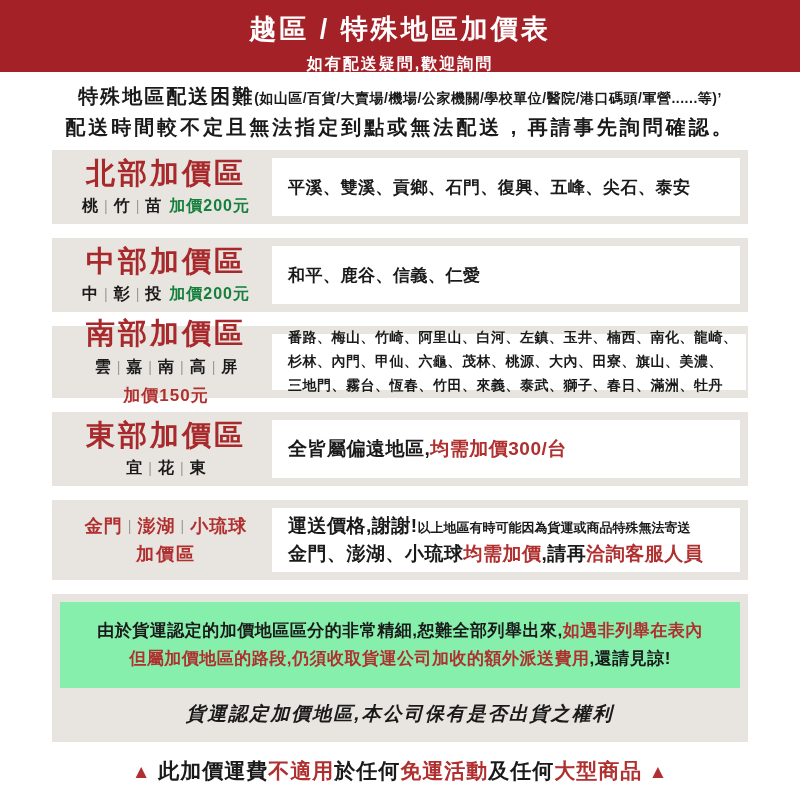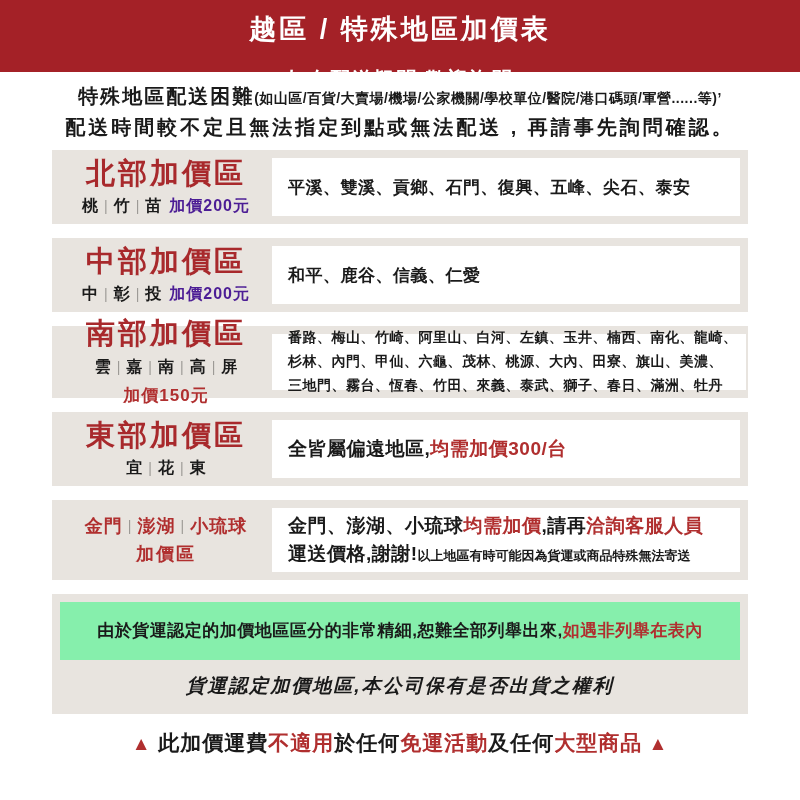--- a/index.html
+++ b/index.html
@@ -7,40 +7,40 @@
     width:800px;height:800px;background:#ffffff;
     font-family:"Liberation Sans","DejaVu Sans",sans-serif;
     color:#1a1a1a;overflow:hidden;
   }
   
   .header{
     background:#a42127;color:#ffffff;text-align:center;
     height:72px;box-sizing:border-box;padding-top:13px;
   }
   .header-title{font-size:27px;font-weight:bold;letter-spacing:3px;line-height:1.2;}
-  .header-sub{font-size:20px;font-weight:bold;letter-spacing:2px;margin-top:21px;}
+  .header-sub{font-size:16px;font-weight:bold;letter-spacing:2px;margin-top:9px;}
   
   .intro{text-align:center;padding:11px 0 9px;}
   .intro-line1{font-size:20px;font-weight:bold;letter-spacing:2px;line-height:1.35;}
   .intro-line1 .detail{font-size:14px;letter-spacing:0.5px;font-weight:bold;}
   .intro-line2{font-size:20px;font-weight:bold;letter-spacing:3px;margin-top:4px;}
   
   .rows{margin:0 52px;}
   .row{
     background:#e8e4df;display:flex;box-sizing:border-box;
     padding:8px;margin-bottom:14px;
   }
   .row-label{
     width:212px;flex:0 0 212px;display:flex;flex-direction:column;
     align-items:center;justify-content:center;
   }
   .row-title{color:#a8292c;font-size:29px;font-weight:bold;letter-spacing:3px;line-height:1.15;}
   .row-subline{font-size:16px;font-weight:bold;margin-top:6px;display:flex;align-items:center;}
   .pipe{color:#9d9a96;font-weight:normal;margin:0 6px;font-size:14px;}
-  .surcharge{color:#4c1d95;margin-left:8px;letter-spacing:1px;}
+  .surcharge{color:#15803d;margin-left:8px;letter-spacing:1px;}
   .surcharge-line{color:#b02f2f;font-size:17px;font-weight:bold;letter-spacing:1px;margin-top:6px;}
   .row-content{
     flex:1;background:#ffffff;display:flex;flex-direction:column;
     justify-content:center;padding:6px 8px 6px 16px;box-sizing:border-box;
   }
   .row1{height:74px;}
   .row2{height:74px;}
   .row3{height:72px;}
   .row4{height:74px;}
   .row5{height:80px;}
@@ -151,34 +151,37 @@
           <span>金門</span>
           <span class="pipe">|</span>
           <span>澎湖</span>
           <span class="pipe">|</span>
           <span>小琉球</span>
         </div>
       <div class="islands-title2">加價區</div>
     </div>
     <div class="row-content">
       <div class="mixed-line">
-        <span>金門、澎湖、小琉球</span><span class="red">均需加價</span><span>,請再</span><span class="red">洽詢客服人員</span>
+        <span>運送價格,謝謝!</span><span class="small-note">以上地區有時可能因為貨運或商品特殊無法寄送</span>
       </div>
       <div class="mixed-line">
-        <span>運送價格,謝謝!</span><span class="small-note">以上地區有時可能因為貨運或商品特殊無法寄送</span>
+        <span>金門、澎湖、小琉球</span><span class="red">均需加價</span><span>,請再</span><span class="red">洽詢客服人員</span>
       </div>
     </div>
   </div>
 
 </div>
 
 <div class="bottom-box">
   <div class="note-white">
     <div class="note-line">
       <span>由於貨運認定的加價地區區分的非常精細,恕難全部列舉出來,</span><span class="red">如遇非列舉在表內</span>
     </div>
+    <div class="note-line">
+      <span class="red">但屬加價地區的路段,仍須收取貨運公司加收的額外派送費用</span><span>,還請見諒!</span>
+    </div>
   </div>
   <div class="rights-line">貨運認定加價地區,本公司保有是否出貨之權利</div>
 </div>
 
 <div class="warning">
   <span class="tri">▲</span><span> 此加價運費</span><span class="red">不適用</span><span>於任何</span><span class="red">免運活動</span><span>及任何</span><span class="red">大型商品</span><span class="tri"> ▲</span>
 </div>
 
 </body></html>

